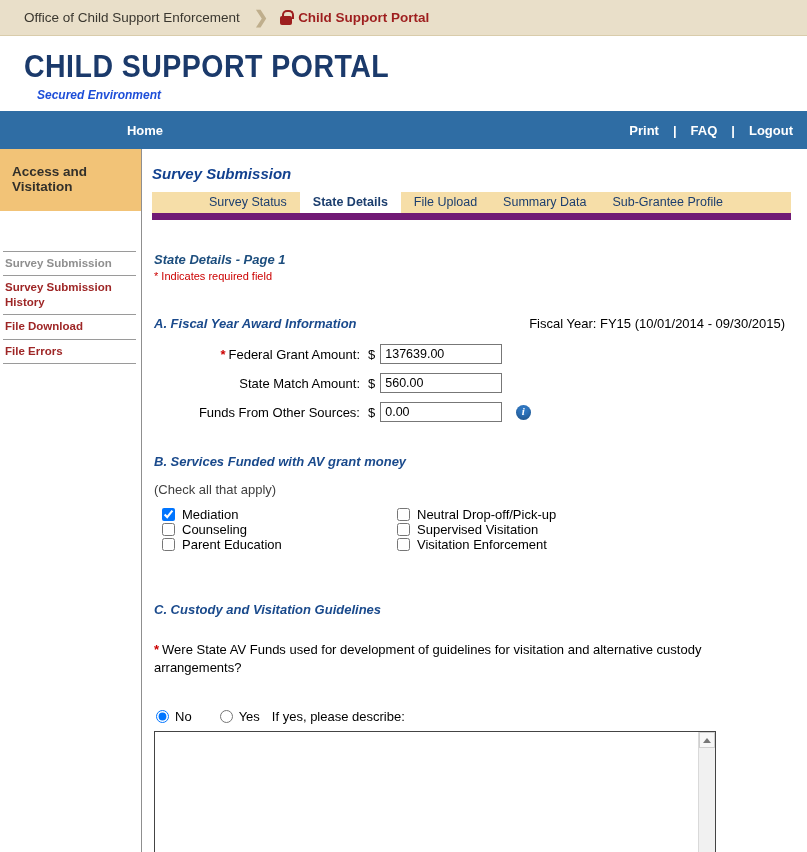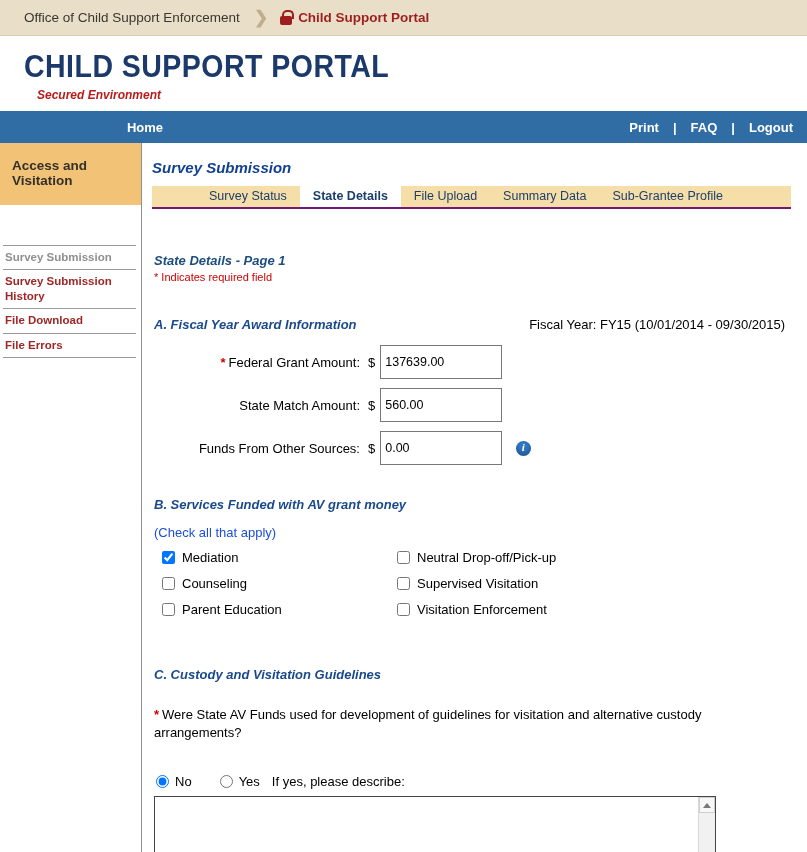--- a/index.html
+++ b/index.html
@@ -17,67 +17,67 @@
   .chev-icon::before { content:"\276F"; }
   .lock-icon { position:relative; display:inline-block; width:12px; height:9px;
     background:#9e1e1e; border-radius:2px; margin:5px 6px 0 0; }
   .lock-icon::before { content:""; position:absolute; left:2px; top:-6px; width:8px; height:7px;
     border:2px solid #9e1e1e; border-bottom:none; border-radius:5px 5px 0 0; }
   .portal-crumb { color:#9e1e1e; font-weight:bold; }
   
   .header { padding:13px 0 9px 24px; background:#fff; }
   .header h1 { margin:0; font-size:31px; font-weight:bold; color:#1b3a6b;
     transform:scaleX(0.92); transform-origin:left center; letter-spacing:0.5px; }
-  .header .subtitle { color:#b91c1c; font-style:italic; font-weight:bold; font-size:12px; margin:3px 16px 0 13px; }
-  
-  .nav { height:32px; background:#2f6da4; color:#fff; display:flex; align-items:center;
+  .header .subtitle { color:#1d4ed8; font-style:italic; font-weight:bold; font-size:12px; margin:3px 16px 0 13px; }
+  
+  .nav { height:38px; background:#2f6da4; color:#fff; display:flex; align-items:center;
     font-size:13px; font-weight:bold; }
   .nav .home { width:166px; text-align:right; padding-right:3px; cursor:pointer; }
   .nav .links { margin-left:auto; padding-right:14px; display:flex; gap:14px; align-items:center; }
   .nav .links span { cursor:pointer; }
   .nav .sep { cursor:default; font-weight:bold; }
   
   .page-body { display:flex; height:712px; }
   aside { width:142px; border-right:1px solid #8f8f8f; background:#fff; flex-shrink:0; }
   .side-head { background:#f2c377; padding:15px 12px 17px 12px; font-weight:bold;
     font-size:13.5px; color:#33302a; }
   .side-menu { list-style:none; margin:40px 0 0 0; padding:0 5px 0 3px; }
   .side-menu li { border-top:1px solid #9a9a9a; padding:4px 2px 5px 2px; font-size:11.5px;
     font-weight:bold; color:#9e2626; cursor:pointer; line-height:1.25; }
   .side-menu li:last-child { border-bottom:1px solid #9a9a9a; }
   .side-menu li.muted { color:#8f8f8f; cursor:default; }
   main { flex:1; padding:12px 16px 0 10px; }
   
   h2.survey-title { margin:4px 0 10px 0; font-size:15px; font-style:italic; color:#12418f; }
-  .tabs { display:flex; background:#f6dea8; border-bottom:2px solid #701a75; padding-left:44px; }
+  .tabs { display:flex; background:#f6dea8; border-bottom:7px solid #701a75; padding-left:44px; }
   .tab { padding:3px 13px 4px 13px; font-size:12.5px; color:#1c3e6e; cursor:pointer; white-space:nowrap; }
   .tab.active { background:#fff; font-weight:bold; }
-  .page-head { margin-top:44px; margin-left:2px; }
+  .page-head { margin-top:32px; margin-left:2px; }
   .page-title { font-size:13px; font-weight:bold; font-style:italic; color:#1d4e7e; }
   .req-note { color:#cc0000; font-size:11px; margin-top:3px; }
   .section-a-row { display:flex; justify-content:space-between; align-items:flex-start;
     margin-top:34px; padding-right:6px; margin-left:2px; }
   h3.sec { font-size:13px; font-style:italic; color:#1a4a8c; margin:0; font-weight:bold; }
   .fy { font-size:13px; color:#000; }
   .form { margin-top:13px; }
   .frow { display:flex; align-items:center; margin:9px 0; font-size:13px; }
   .frow .lbl { width:208px; text-align:right; }
   .req { color:#cc0000; margin-right:3px; font-weight:bold; }
   .dollar { margin:0 5px 0 8px; }
-  input.amt { width:122px; height:34px; border:1px solid #777; font-size:12.5px;
+  input.amt { width:122px; height:20px; border:1px solid #777; font-size:12.5px;
     padding:1px 4px; font-family:"Liberation Sans", sans-serif; }
   .info-icon { width:15px; height:15px; border-radius:50%; background:#2f76c0;
     display:inline-block; margin-left:14px; position:relative; cursor:pointer;
     box-shadow: inset 0 -3px 4px rgba(0,0,0,.25); }
   .info-icon::before { content:"i"; color:#fff; font-family:"Liberation Serif", serif;
     font-style:italic; font-weight:bold; font-size:11px; position:absolute; left:5.5px; top:0.5px; }
   .sec-b { margin-top:32px; margin-left:2px; }
-  .green-note { color:#1d4ed8; font-size:13px; margin:13px 0 10px 2px; }
+  .green-note { color:#404040; font-size:13px; margin:13px 0 10px 2px; }
   .checks { display:flex; margin-left:10px; }
-  .chk-col { display:flex; flex-direction:column; gap:11px; }
+  .chk-col { display:flex; flex-direction:column; }
   .chk-col.left { width:235px; }
   .chk { display:flex; align-items:center; gap:7px; font-size:13px; }
   .chk input, .radio-row input { width:13px; height:13px; margin:0; cursor:pointer; }
   .sec-c { margin-top:50px; margin-left:2px; }
   .question { margin-top:24px; margin-left:2px; font-size:13px; line-height:1.4; max-width:612px; }
   .radio-row { margin-top:32px; margin-left:4px; display:flex; align-items:center; gap:6px; font-size:13px; }
   .radio-row .spacer { width:16px; }
   .radio-row .describe-lbl { margin-left:6px; }
   .textarea-wrap { position:relative; margin:7px 0 0 2px; width:562px; height:150px;
     border:1px solid #444; background:#fff; }

